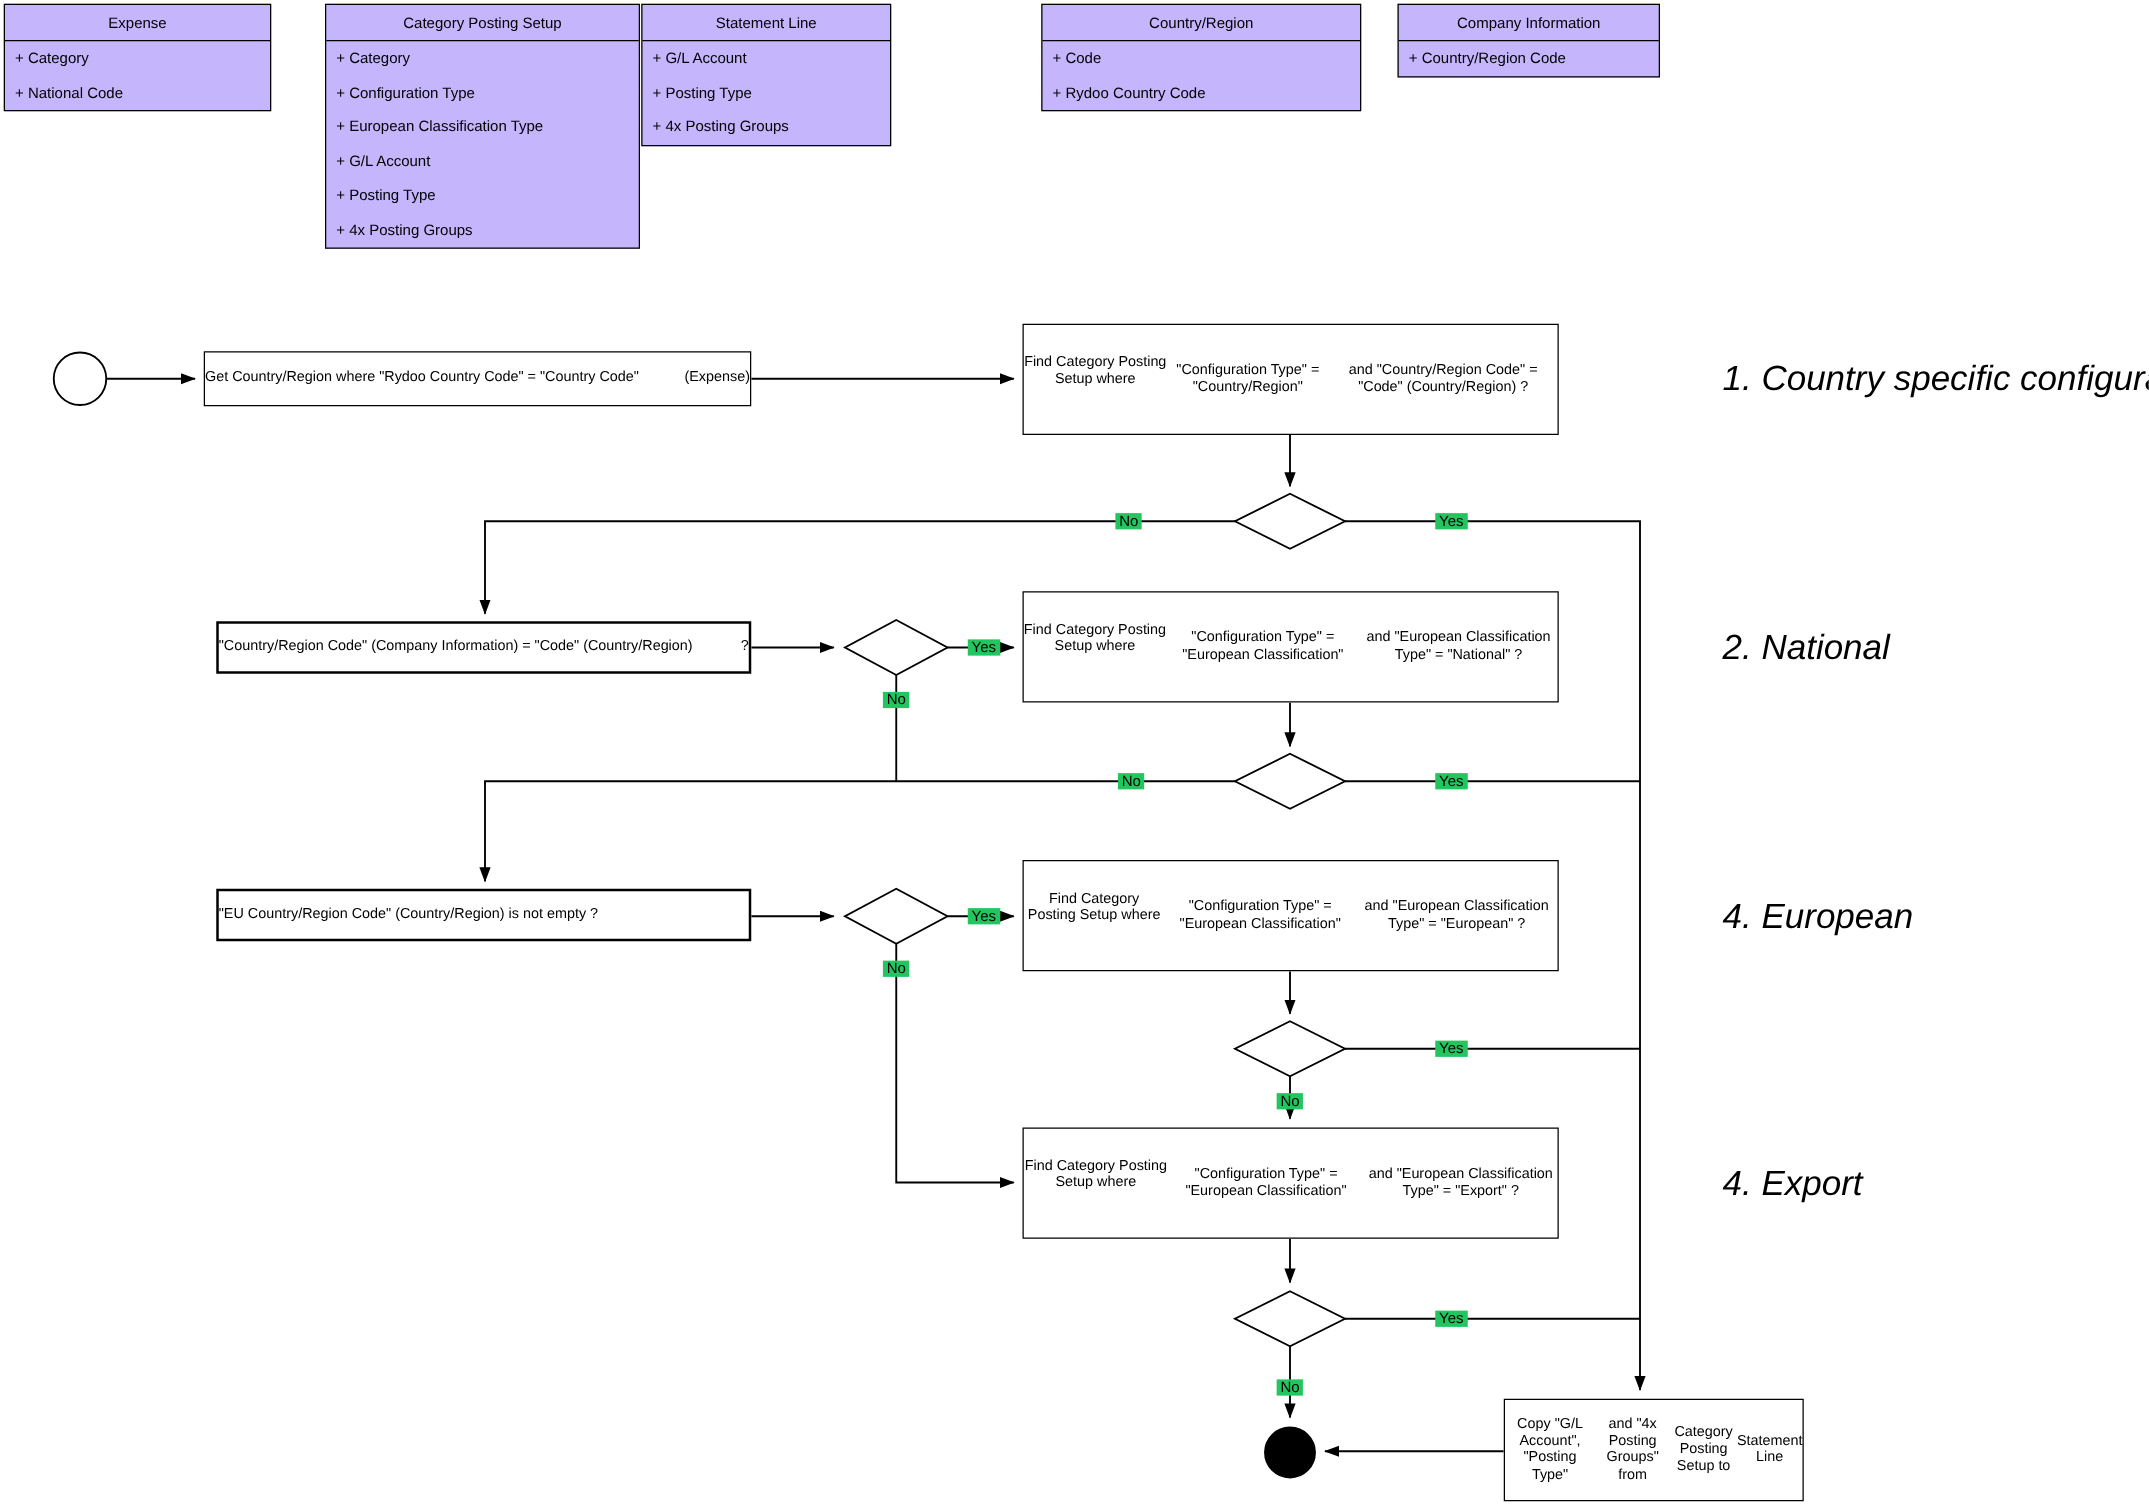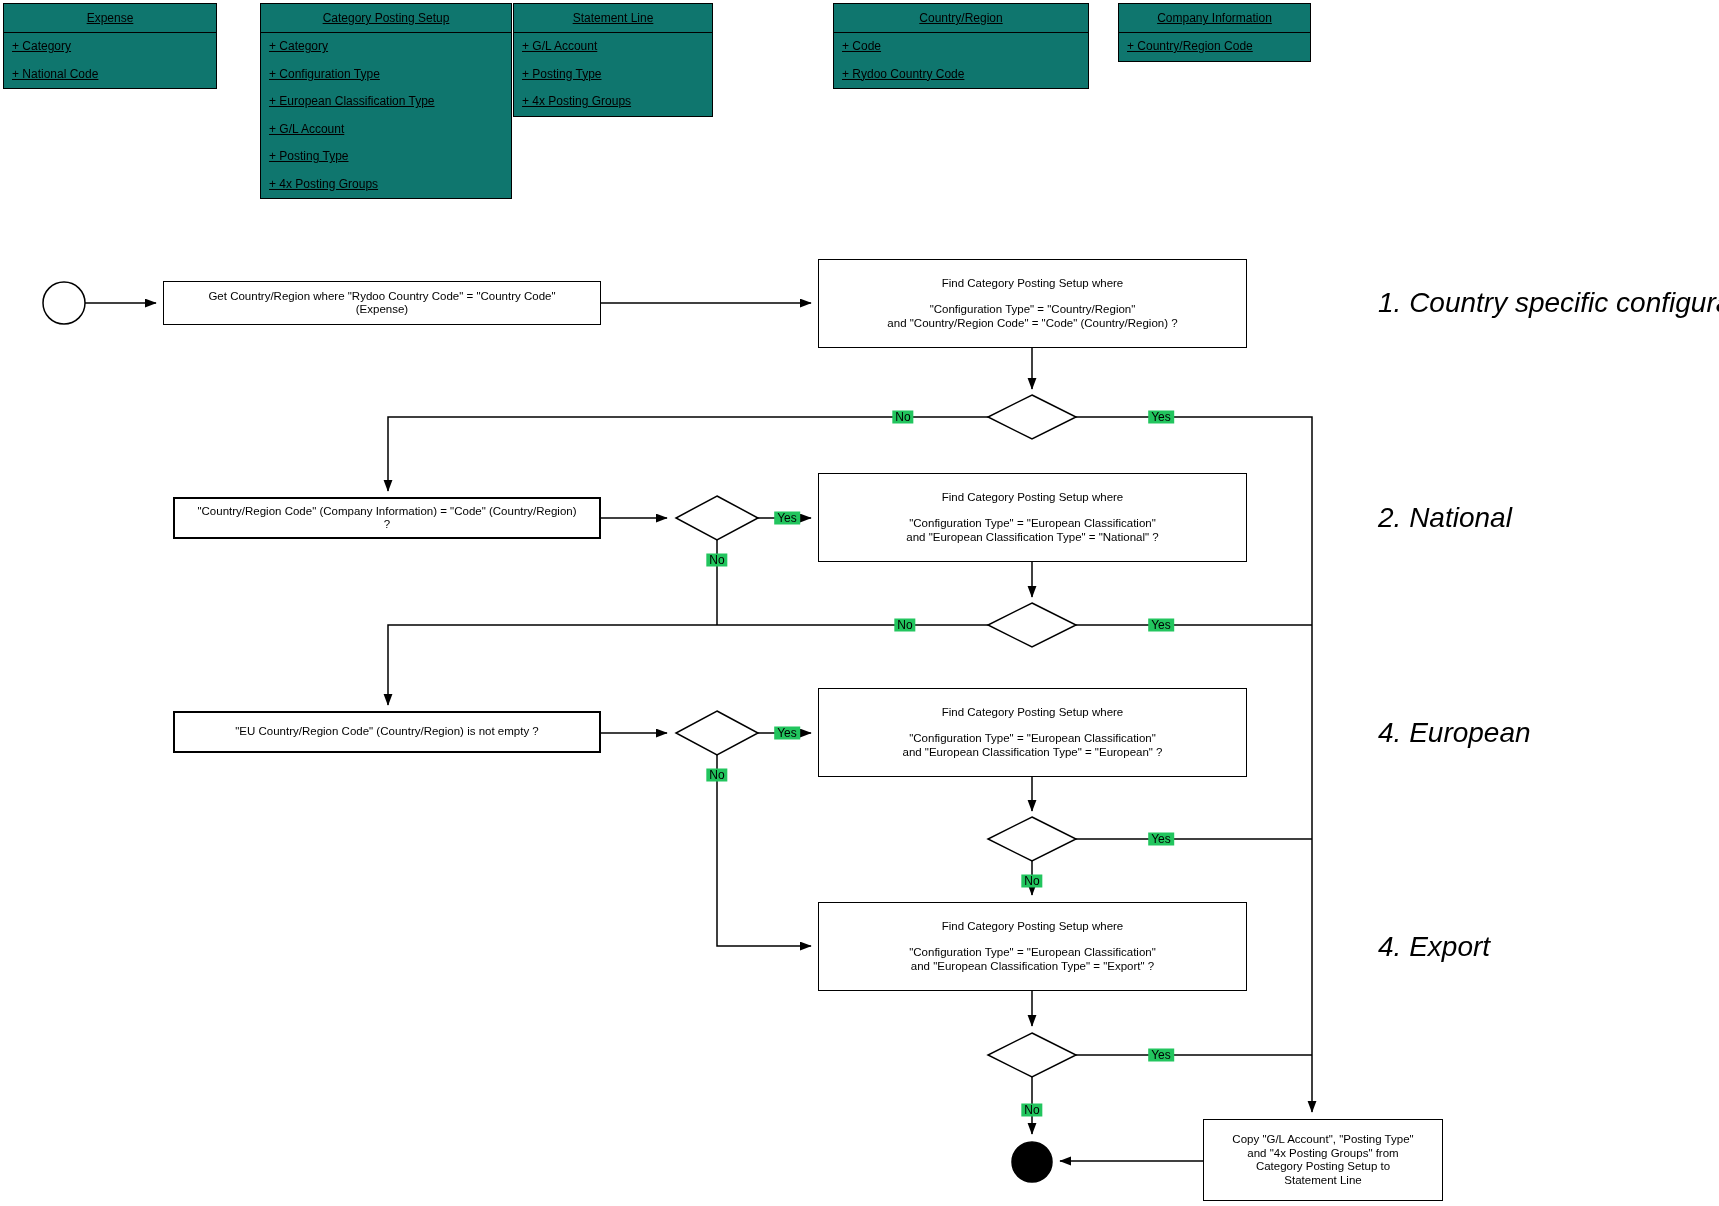--- a/index.html
+++ b/index.html
@@ -1,27 +1,27 @@
 <!DOCTYPE html>
 <html><head>
 <meta charset="utf-8">
 <style>
   html,body{margin:0;padding:0;background:#fff;}
   body{width:1719px;height:1206px;position:relative;font-family:"Liberation Sans",sans-serif;color:#000;}
   .stage{position:absolute;inset:0;width:1719px;height:1206px;}
   svg.wires{position:absolute;left:0;top:0;width:1719px;height:1206px;}
 
   
-  .entity{position:absolute;background:#0f766e;border:1.5px solid #000;font-size:12px;box-sizing:border-box;text-decoration:underline;}
+  .entity{position:absolute;background:#c4b5fd;border:1.5px solid #000;font-size:12px;box-sizing:border-box;}
   .entity .etitle{height:28px;line-height:28px;text-align:center;border-bottom:1.5px solid #000;}
   .entity .attr{height:27.5px;line-height:27.5px;padding-left:8px;white-space:nowrap;}
 
   
   .node{position:absolute;background:#fff;border:1.5px solid #000;box-sizing:border-box;
-        display:flex;flex-direction:column;align-items:center;justify-content:center;
+        display:flex;flex-direction:row;align-items:center;justify-content:space-between;
         text-align:center;font-size:11.5px;line-height:13.5px;}
   .node.q{border-width:2px;}
   .find .ftitle{margin-bottom:13px;}
 
   
   .elabel{position:absolute;transform:translate(-50%,-50%);background:#22c55e;padding:0 3px;
           font-size:12px;line-height:13px;}
 
   
   .slabel{position:absolute;font-style:italic;font-size:28px;transform:translateY(-50%);white-space:nowrap;}
@@ -94,21 +94,21 @@
     <div class="attr">+ Posting Type</div>
     <div class="attr">+ 4x Posting Groups</div>
   </div>
 
   <div class="entity" style="left:833px;top:3px;width:256px;">
     <div class="etitle">Country/Region</div>
     <div class="attr">+ Code</div>
     <div class="attr">+ Rydoo Country Code</div>
   </div>
 
-  <div class="entity" style="left:1118px;top:3px;width:193px;">
+  <div class="entity" style="left:1118px;top:3px;width:210px;">
     <div class="etitle">Company Information</div>
     <div class="attr">+ Country/Region Code</div>
   </div>
 
   <div class="node" style="left:163px;top:281px;width:438px;height:44px;">
     <div>Get Country/Region where "Rydoo Country Code" = "Country Code"</div>
     <div>(Expense)</div>
   </div>
 
   <div class="node find" style="left:818px;top:259px;width:429px;height:89px;">

